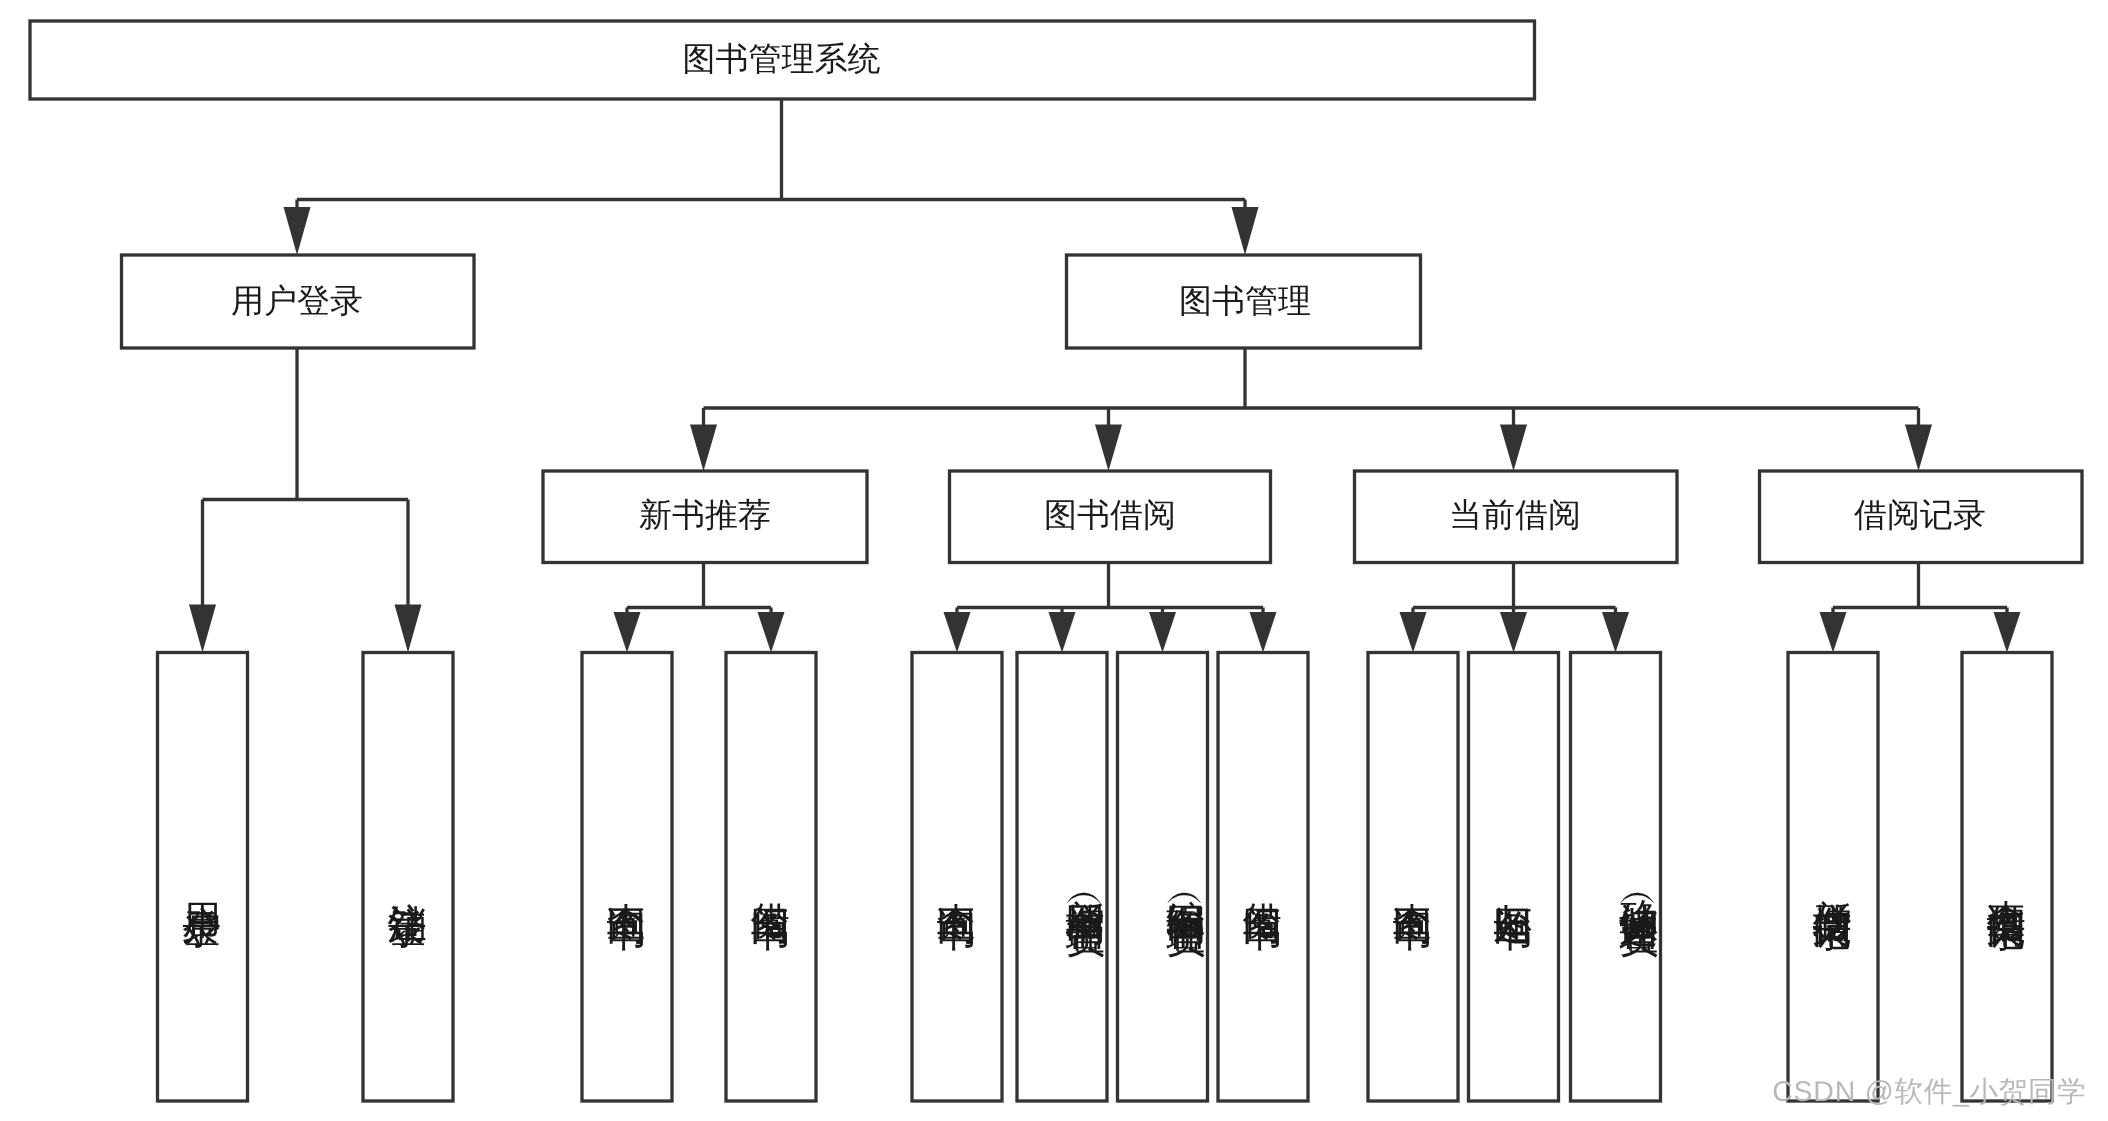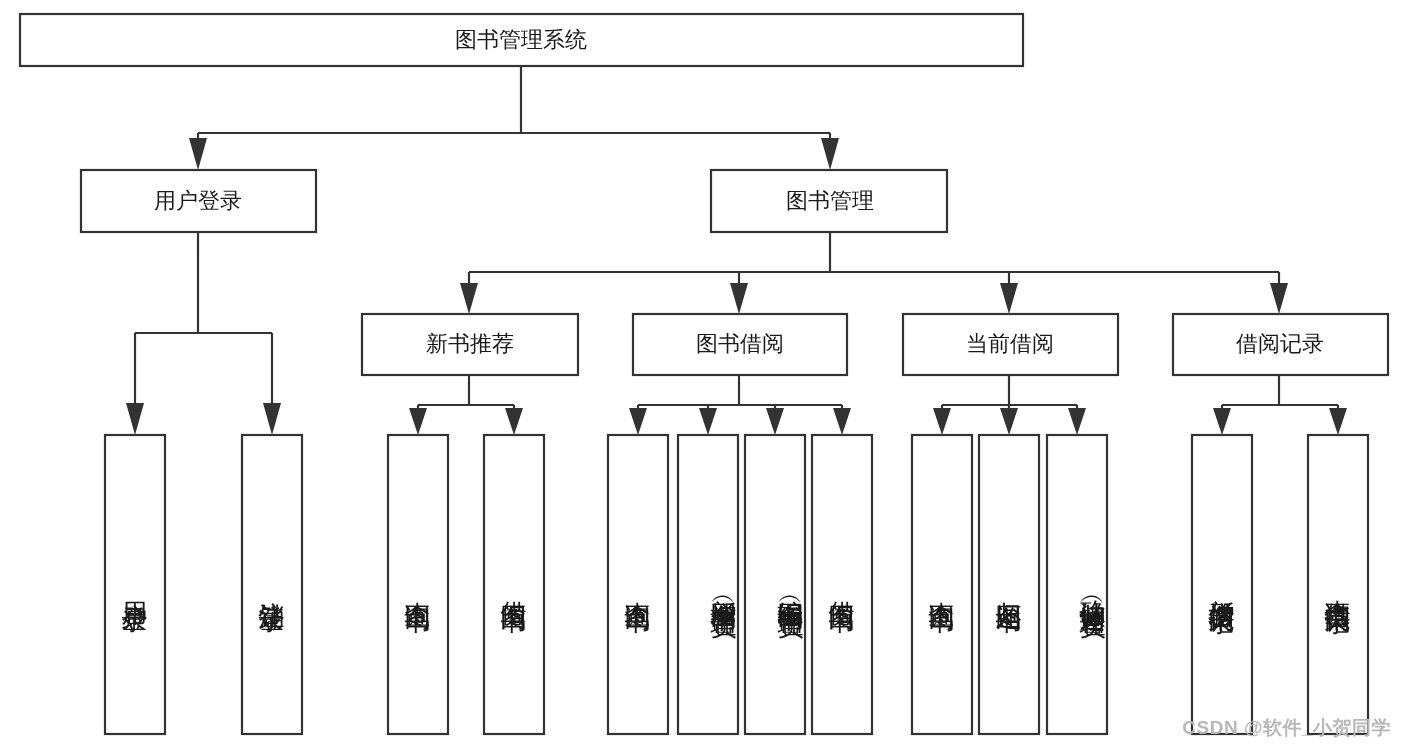--- a/index.html
+++ b/index.html
@@ -65,21 +65,20 @@
   }
   .watermark {
     position: absolute;
     right: 14px;
     bottom: 6px;
     font-family: "Liberation Sans", "DejaVu Sans", sans-serif;
     font-size: 19px;
     color: #b8b8b8;
     letter-spacing: 0.5px;
     user-select: none;
-    font-weight: bold;
   }
 </style>
 </head>
 <body>
 
 <div id="stage">
 
   <svg id="diagram-svg" viewBox="0 0 1405 747">
 
     <g>

